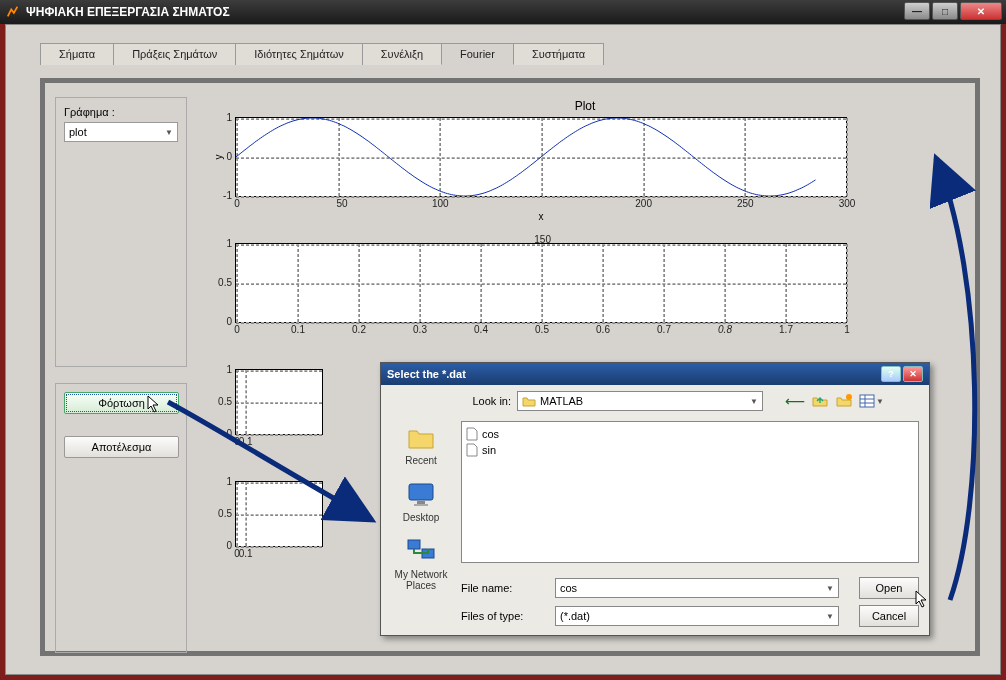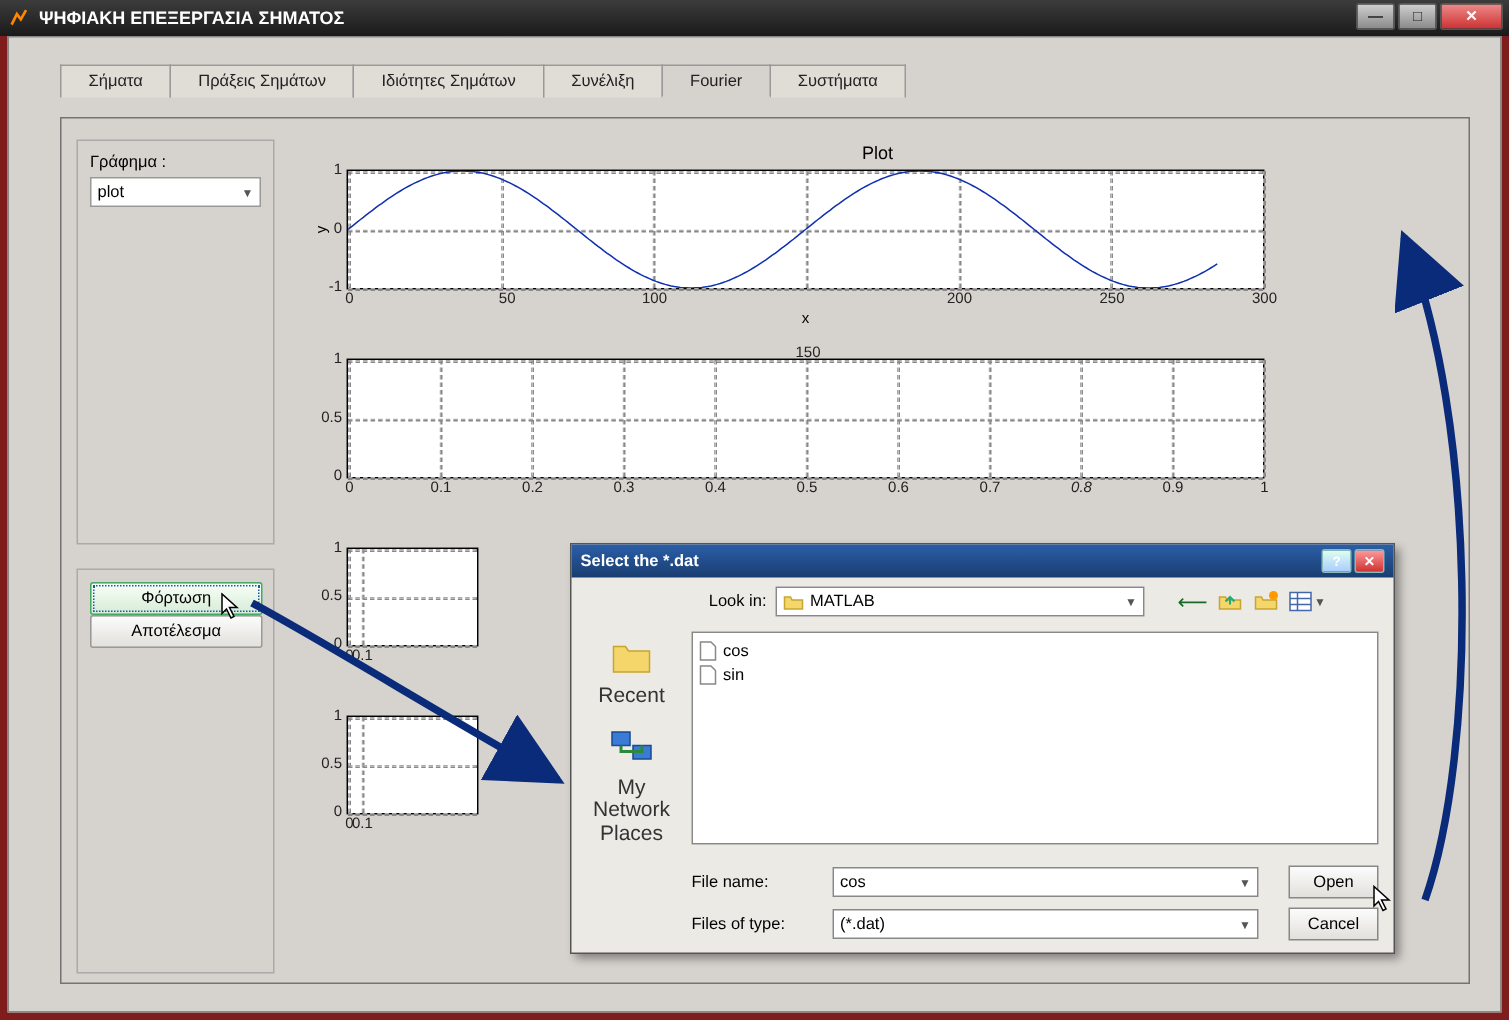--- a/index.html
+++ b/index.html
@@ -63,21 +63,21 @@
       margin-right:-1px;
       position:relative;
     }
     .tab.active {
       background:#d6d3ce;
       z-index:2;
       border-bottom:1px solid #d6d3ce;
     }
     .main-panel {
       position:absolute; left:34px; top:53px; right:20px; bottom:18px;
-      border:1px solid #737373;
+      border:5px solid #737373;
       background:#d6d3ce;
     }
     .side-box {
       position:absolute; left:10px; top:14px;
       width:132px; height:270px;
       border:1px solid #aaa;
       background:#d6d3ce;
       padding:8px;
     }
     .side-label { font-size:11px; margin-bottom:4px; }
@@ -90,21 +90,21 @@
     .side-box2 {
       position:absolute; left:10px; top:300px;
       width:132px; height:270px;
       border:1px solid #aaa;
       padding:8px;
     }
     .flat-btn {
       width:115px; height:22px;
       border:1px solid #4a6; background: linear-gradient(to bottom,#f8fff8,#d6ecd6);
       border-radius:2px;
-      font-size:11px; 
+      font-size:11px; margin-bottom:22px;
       display:block; cursor:pointer;
       outline: 1px dotted #2255aa;
       outline-offset: -3px;
     }
     .flat-btn.grey{
       border:1px solid #999; background: linear-gradient(to bottom,#fcfcfc,#e2e0db);
       outline:none;
     }
     .plot-area {
       position:absolute; left:160px; top:14px; right:10px; bottom:14px;
@@ -142,21 +142,21 @@
       width:20px;height:16px;border:1px solid #8bb;
       background:linear-gradient(to bottom,#dfe,#acf);
       display:flex;align-items:center;justify-content:center;
       font-size:9px;font-weight:bold;border-radius:2px;
     }
     .dlg-ctl.close{background:linear-gradient(to bottom,#f99,#c33);color:#fff;}
     .dlg-body{position:absolute;left:0;top:22px;right:0;bottom:0;}
     .dlg-row{display:flex;align-items:center;gap:6px;padding:6px 8px 2px 80px;}
     .dlg-select{height:20px;border:1px solid #888;background:#fff;font-size:11px;padding:1px 4px;display:flex;align-items:center;justify-content:space-between;}
     .dlg-places{position:absolute;left:8px;top:36px;width:64px;}
-    .place{display:flex;flex-direction:column;align-items:center;gap:2px;margin-bottom:12px;font-size:14px;color:#333;}
+    .place{display:flex;flex-direction:column;align-items:center;gap:2px;margin-bottom:12px;font-size:10px;color:#333;}
     .place .icon{width:32px;height:32px;}
     .file-list{position:absolute;left:80px;top:36px;right:10px;height:142px;border:1px solid #888;background:#fff;font-size:11px;padding:4px;}
     .file-item{display:flex;align-items:center;gap:4px;height:16px;}
     .bottom-row{position:absolute;left:80px;right:10px;display:flex;align-items:center;gap:20px;}
     .dlg-btn{width:60px;height:22px;border:1px solid #888;background:linear-gradient(to bottom,#fcfcfc,#e2e0db);font-size:11px;cursor:pointer;}
     .cursor{position:absolute;width:14px;height:20px;pointer-events:none;}
     .dropdown-arrow{font-size:8px;color:#555;}
   </style>
 </head>
 <body>
@@ -243,21 +243,21 @@
             <div class="tick" style="left: 236px; top: 80px; width: 18px; text-align: center;">0.4</div>
             <div class="grid-v" style="left: 305px; top: 0px; height: 78px; border-left: 1px dashed rgb(170, 170, 170);"></div>
             <div class="tick" style="left: 297px; top: 80px; width: 18px; text-align: center;">0.5</div>
             <div class="grid-v" style="left: 366px; top: 0px; height: 78px; border-left: 1px dashed rgb(170, 170, 170);"></div>
             <div class="tick" style="left: 358px; top: 80px; width: 18px; text-align: center;">0.6</div>
             <div class="grid-v" style="left: 427px; top: 0px; height: 78px; border-left: 1px dashed rgb(170, 170, 170);"></div>
             <div class="tick" style="left: 419px; top: 80px; width: 18px; text-align: center;">0.7</div>
             <div class="grid-v" style="left: 488px; top: 0px; height: 78px; border-left: 1px dashed rgb(170, 170, 170);"></div>
             <div class="tick" style="left: 480px; top: 80px; width: 18px; text-align: center; font-style: italic;">0.8</div>
             <div class="grid-v" style="left: 549px; top: 0px; height: 78px; border-left: 1px dashed rgb(170, 170, 170);"></div>
-            <div class="tick" style="left: 541px; top: 80px; width: 18px; text-align: center;">0.9</div>
+            <div class="tick" style="left: 541px; top: 80px; width: 18px; text-align: center;">1.7</div>
             <div class="grid-v" style="left: 610px; top: 0px; height: 78px; border-left: 1px dashed rgb(170, 170, 170);"></div>
             <div class="tick" style="left: 602px; top: 80px; width: 18px; text-align: center;">1</div>
             <div class="grid-h" style="top: 78px; left: 0px; width: 610px; border-top: 1px dashed rgb(170, 170, 170);"></div>
             <div class="tick" style="top: 72px; left: -24px; width: 20px; text-align: right;">0</div>
             <div class="grid-h" style="top: 39px; left: 0px; width: 610px; border-top: 1px dashed rgb(170, 170, 170);"></div>
             <div class="tick" style="top: 33px; left: -24px; width: 20px; text-align: right;">0.5</div>
             <div class="grid-h" style="top: 0px; left: 0px; width: 610px; border-top: 1px dashed rgb(170, 170, 170);"></div>
             <div class="tick" style="top: -6px; left: -24px; width: 20px; text-align: right;">1</div>
           </div>
 
@@ -350,20 +350,28 @@
 
       <div class="dlg-places">
         <div class="place">
           <svg class="icon" viewBox="0 0 32 32">
               <path d="M4 10 h8 l2 3 h14 v14 h-24 z" fill="#f5d66b" stroke="#c7a531"></path>
             </svg>
           <span>Recent</span>
         </div>
         <div class="place">
           <svg class="icon" viewBox="0 0 32 32">
+              <rect x="4" y="6" width="24" height="16" rx="2" fill="#3a7bd5" stroke="#1a4a90"></rect>
+              <rect x="12" y="23" width="8" height="3" fill="#888"></rect>
+              <rect x="9" y="26" width="14" height="2" fill="#aaa"></rect>
+            </svg>
+          <span>Desktop</span>
+        </div>
+        <div class="place">
+          <svg class="icon" viewBox="0 0 32 32">
               <rect x="3" y="5" width="12" height="9" fill="#3a7bd5" stroke="#1a4a90"></rect>
               <rect x="17" y="14" width="12" height="9" fill="#3a7bd5" stroke="#1a4a90"></rect>
               <path d="M9 14 v4 h14 v-4" stroke="#2a8a3a" stroke-width="2" fill="none"></path>
             </svg>
           <span style="text-align:center;line-height:1.1;">My Network Places</span>
         </div>
       </div>
 
       <div class="file-list">
         <div class="file-item">

